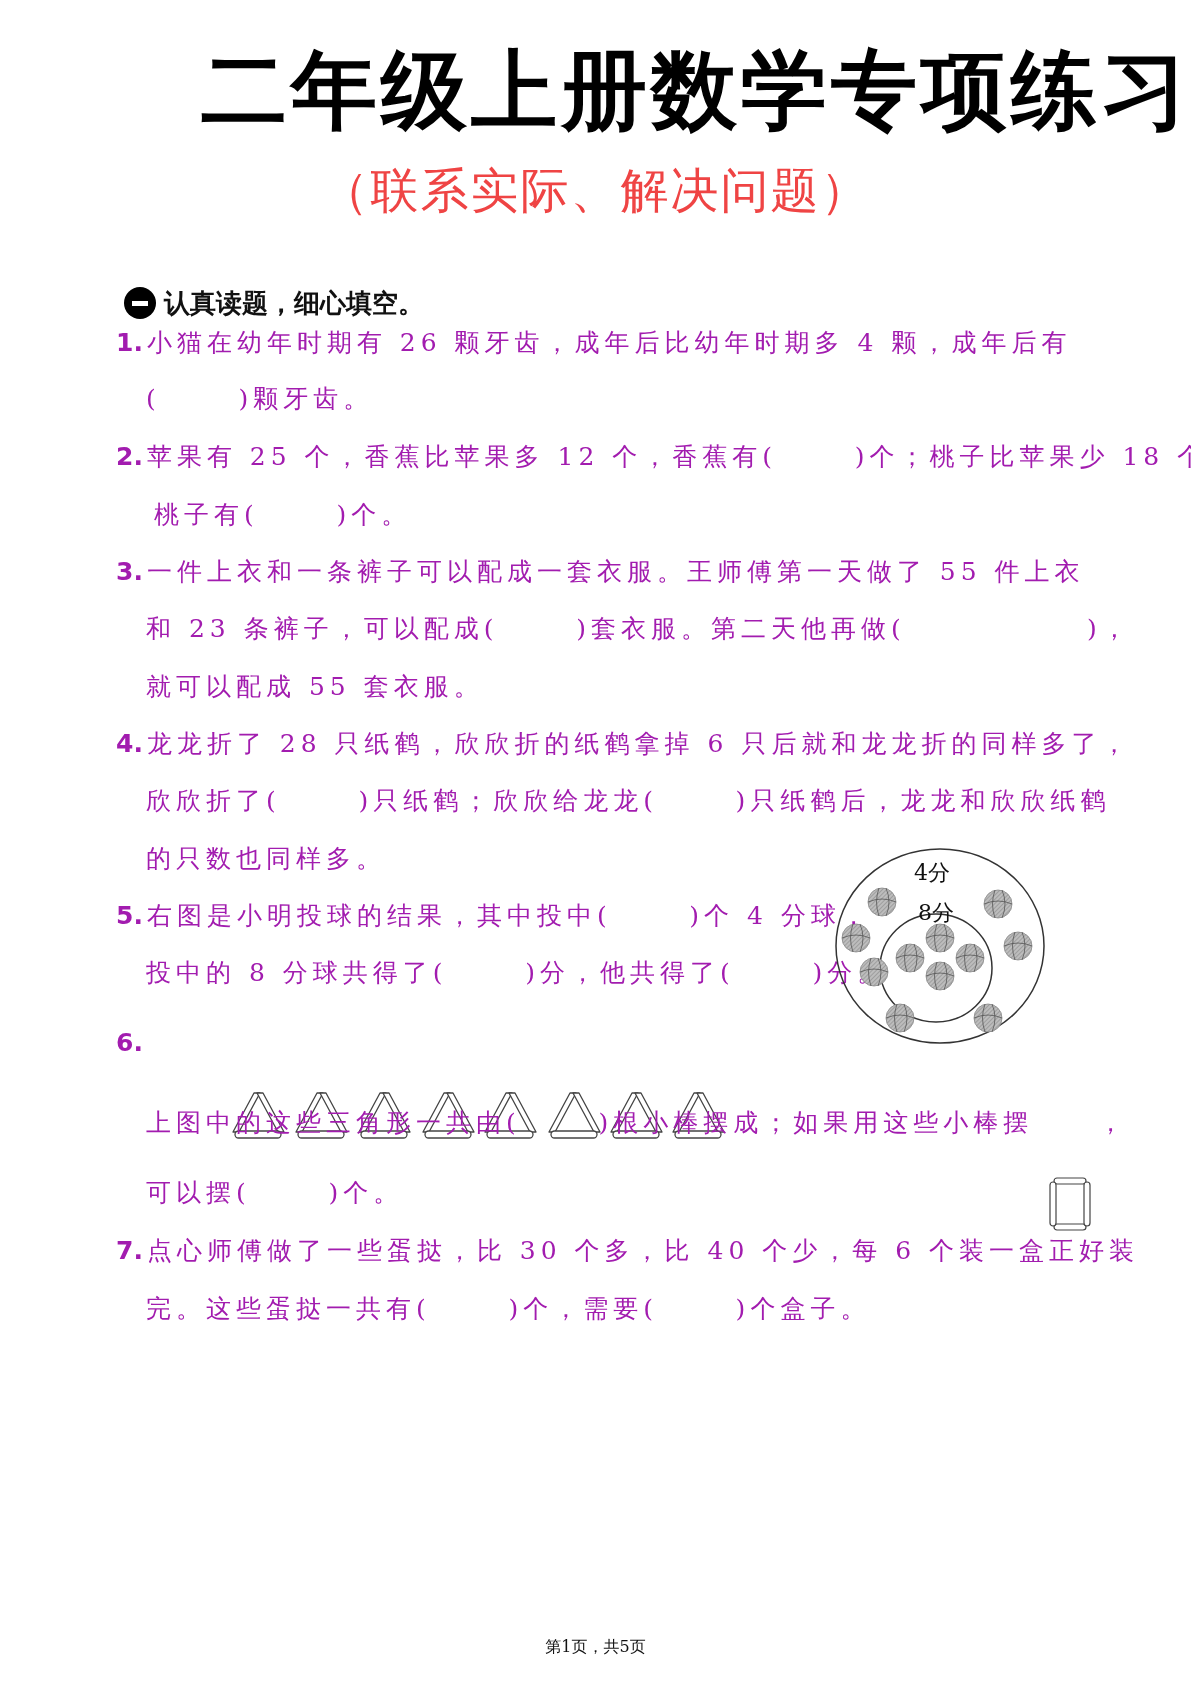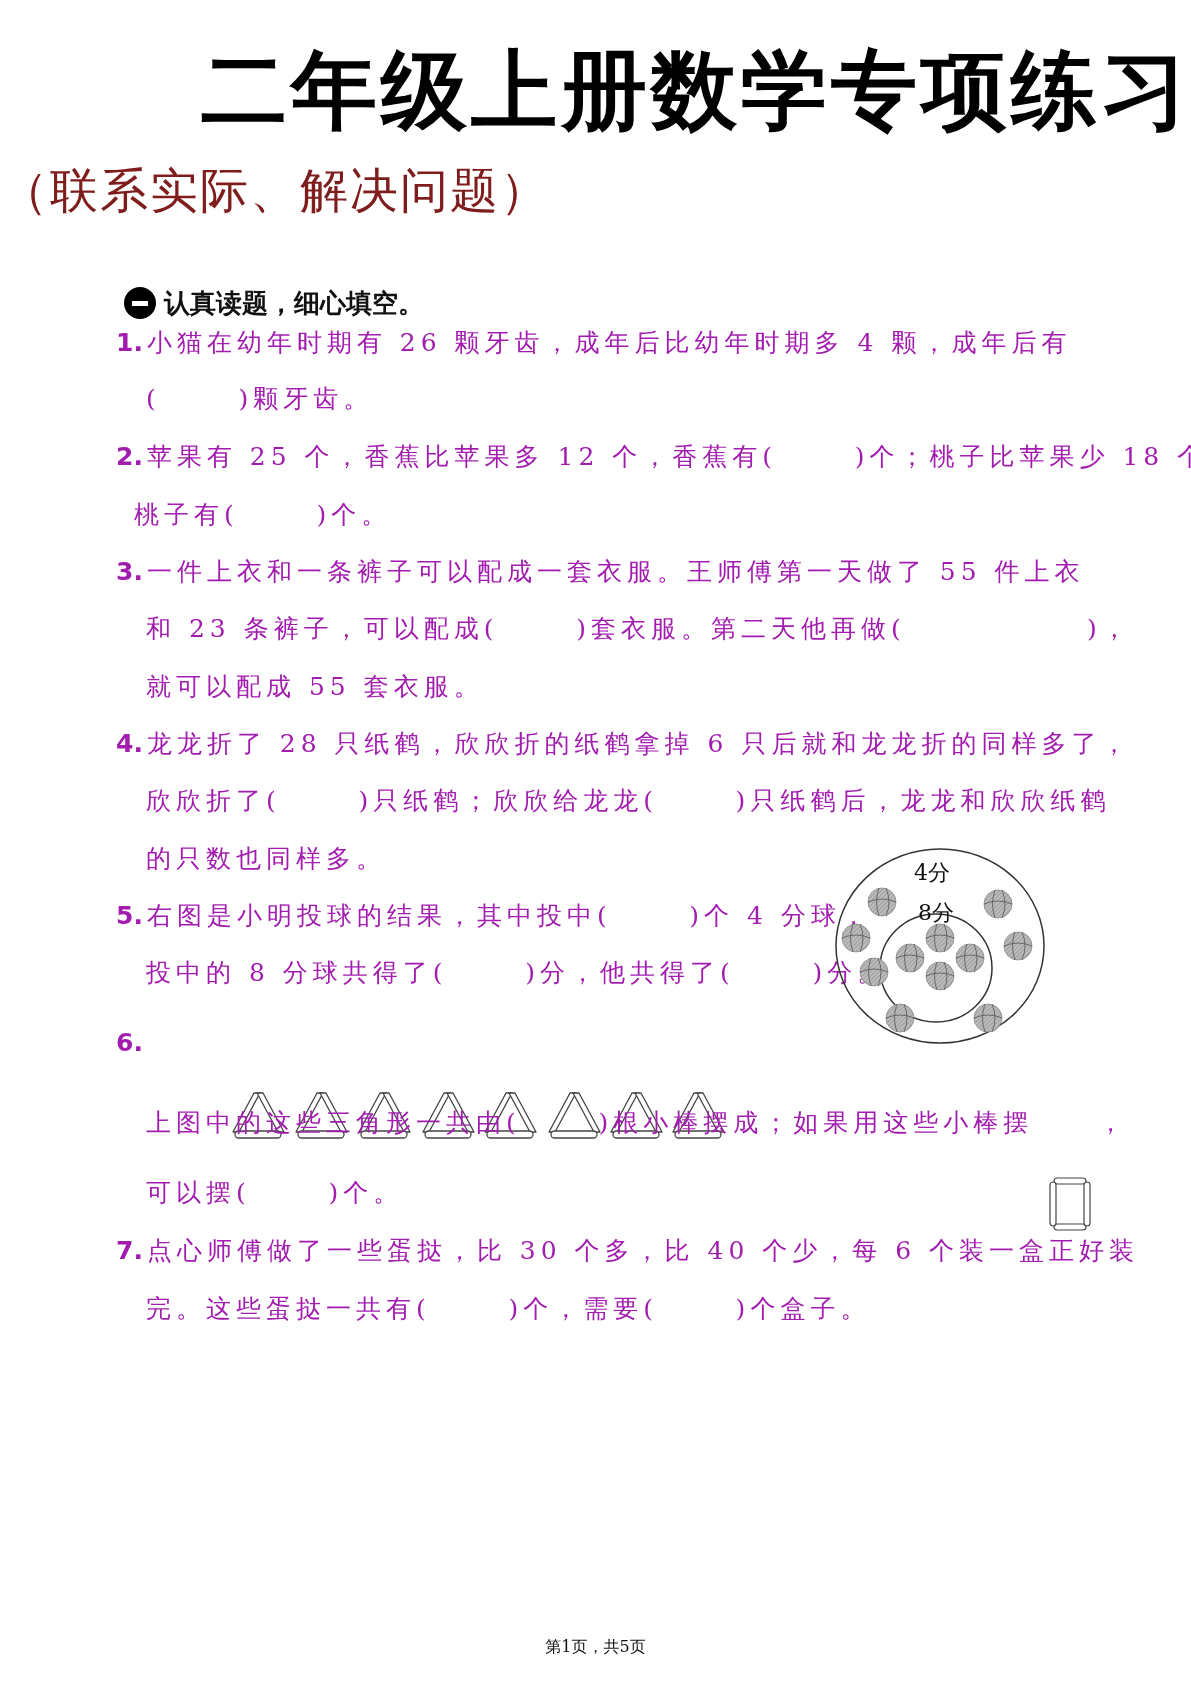--- a/index.html
+++ b/index.html
@@ -1,20 +1,20 @@
 <!DOCTYPE html>
 <html><head>
 <meta charset="utf-8">
 <style>
   html, body { margin: 0; padding: 0; background: #ffffff; }
   body { width: 1191px; height: 1684px; position: relative; overflow: hidden; color: #111; }
   .title { position: absolute; left: 0; width: 1191px; top: 40px; text-align: right;
            font-family: "DejaVu Sans", sans-serif; font-weight: bold; font-size: 86px; letter-spacing: 4px; line-height: 100px; color: #000; }
-  .subtitle { position: absolute; left: 0; width: 1191px; top: 160px; 
-              font-family: "DejaVu Serif", serif; font-size: 48px; line-height: 60px; color: #7f1d1d; letter-spacing: 2px; }
+  .subtitle { position: absolute; left: 0; width: 1191px; top: 160px; text-align: center;
+              font-family: "DejaVu Serif", serif; font-size: 48px; line-height: 60px; color: #ef4444; letter-spacing: 2px; }
   .section { position: absolute; left: 124px; top: 286px; font-family: "DejaVu Sans", sans-serif; font-weight: bold;
              font-size: 26px; line-height: 34px; display: flex; align-items: center; text-align: right; }
   .section .badge { width: 32px; height: 32px; border-radius: 50%; background: #000; position: relative; margin-right: 8px; }
   .section .badge::after { content: ""; position: absolute; left: 8px; right: 8px; top: 14px; height: 5px; background: #fff; }
   .line { position: absolute; font-family: "DejaVu Serif", serif; font-size: 25px; line-height: 34px; letter-spacing: 5px; white-space: pre; color: #a21caf; }
   .num { font-family: "DejaVu Sans", sans-serif; font-weight: bold; font-size: 25px; letter-spacing: 0; margin-right: 4px; }
   .footer { position: absolute; left: 0; width: 1191px; top: 1632px; text-align: center;
             font-family: "DejaVu Serif", serif; font-size: 16px; line-height: 30px; }
   svg { position: absolute; }
 </style>
@@ -26,21 +26,21 @@
 
 <div class="section">
   <span class="badge"></span>
   <span>认真读题，细心填空。</span>
 </div>
 
 <div class="line" style="left:116px; top:326px;"><span class="num">1.</span><span>小猫在幼年时期有 26 颗牙齿，成年后比幼年时期多 4 颗，成年后有</span></div>
 <div class="line" style="left:146px; top:382px;">(      )颗牙齿。</div>
 
 <div class="line" style="left:116px; top:440px;"><span class="num">2.</span><span>苹果有 25 个，香蕉比苹果多 12 个，香蕉有(      )个；桃子比苹果少 18 个，</span></div>
-<div class="line" style="left:134px; top:498px;">桃子有(      )个。</div>
+<div class="line" style="left:154px; top:498px;">桃子有(      )个。</div>
 
 <div class="line" style="left:116px; top:555px;"><span class="num">3.</span><span>一件上衣和一条裤子可以配成一套衣服。王师傅第一天做了 55 件上衣</span></div>
 <div class="line" style="left:146px; top:612px;">和 23 条裤子，可以配成(      )套衣服。第二天他再做(              )，</div>
 <div class="line" style="left:146px; top:670px;">就可以配成 55 套衣服。</div>
 
 <div class="line" style="left:116px; top:727px;"><span class="num">4.</span><span>龙龙折了 28 只纸鹤，欣欣折的纸鹤拿掉 6 只后就和龙龙折的同样多了，</span></div>
 <div class="line" style="left:146px; top:784px;">欣欣折了(      )只纸鹤；欣欣给龙龙(      )只纸鹤后，龙龙和欣欣纸鹤</div>
 <div class="line" style="left:146px; top:842px;">的只数也同样多。</div>
 
 <div class="line" style="left:116px; top:899px;"><span class="num">5.</span><span>右图是小明投球的结果，其中投中(      )个 4 分球，</span></div>

